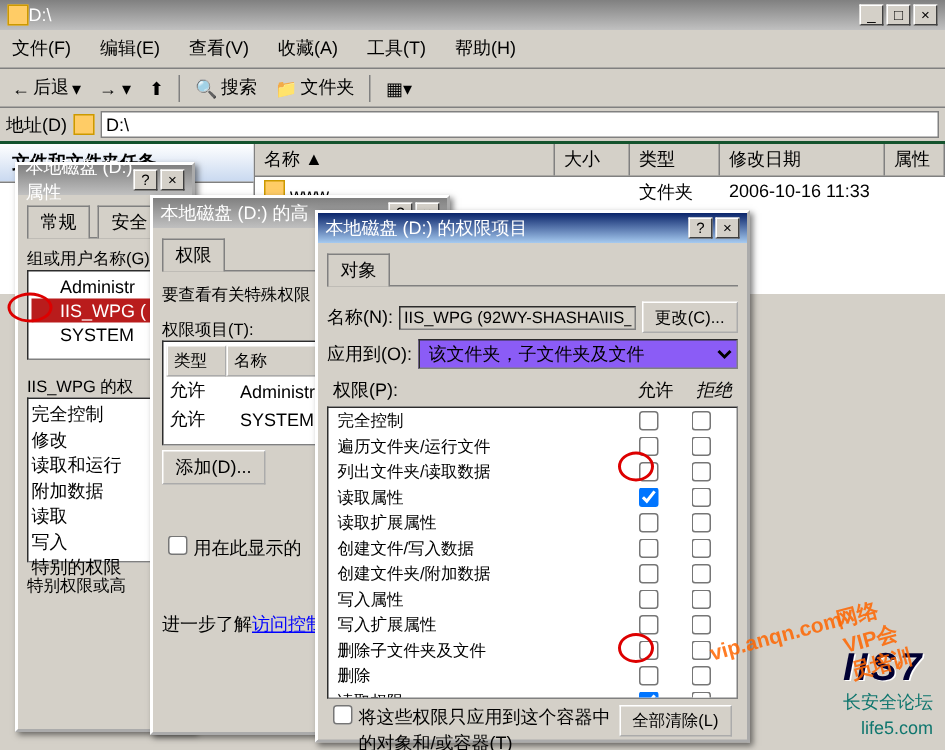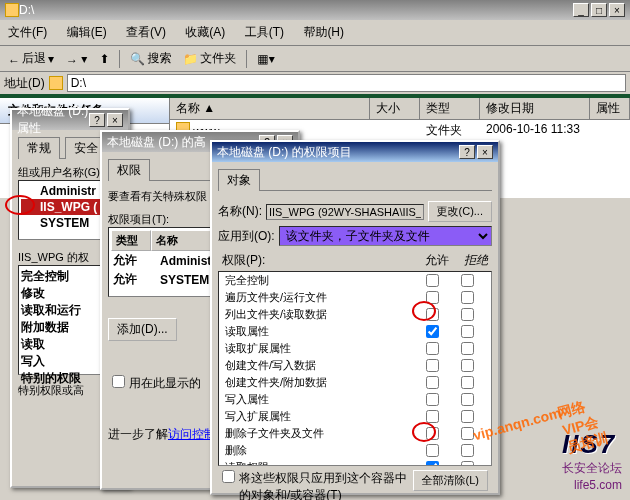--- a/index.html
+++ b/index.html
@@ -6,37 +6,37 @@
 body { background: #d4d0c8; width: 630px; height: 500px; overflow: hidden; position: relative; }
 .titlebar { background: linear-gradient(#0a246a, #a6caf0); color: #fff; padding: 3px 5px; display: flex; align-items: center; height: 20px; }
 .titlebar-inactive { background: linear-gradient(#808080, #c0c0c0); }
 .titlebar-btns { margin-left: auto; display: flex; gap: 2px; }
 .titlebar-btns span { background: #d4d0c8; color: #000; width: 16px; height: 14px; display: inline-flex; align-items: center; justify-content: center; border: 1px solid #fff; border-right-color: #404040; border-bottom-color: #404040; font-size: 10px; font-family: Arial; }
 .menubar { background: #d4d0c8; padding: 2px 0; border-bottom: 1px solid #808080; }
 .menubar span { display: inline-block; padding: 2px 8px; }
 .toolbar { background: #d4d0c8; padding: 2px 4px; display: flex; align-items: center; gap: 4px; border-bottom: 1px solid #808080; }
 .toolbar .btn { display: inline-flex; align-items: center; gap: 2px; padding: 2px 4px; }
 .toolbar .sep { width: 1px; height: 18px; background: #808080; margin: 0 2px; }
-.addressbar { background: #d4d0c8; padding: 2px 4px; display: flex; align-items: center; gap: 4px; border-bottom: 4px solid #14532d; }
+.addressbar { background: #d4d0c8; padding: 2px 4px; display: flex; align-items: center; gap: 4px; border-bottom: 2px solid #14532d; }
 .addressbar input { flex: 1; border: 1px solid #808080; padding: 1px 3px; background: #fff; }
 .explorer-body { display: flex; height: 100px; }
 .sidebar { width: 170px; background: #fff; border-right: 1px solid #808080; }
 .sidebar-hdr { background: linear-gradient(#fff, #c9d9f0); padding: 4px 8px; font-weight: bold; border-bottom: 1px solid #808080; }
 .filelist { flex: 1; background: #fff; }
 .filelist-hdr { display: flex; background: #d4d0c8; border-bottom: 1px solid #808080; }
 .filelist-hdr span { padding: 2px 6px; border-right: 1px solid #808080; }
 .filelist-row { display: flex; padding: 2px 6px; }
 .dialog { position: absolute; background: #d4d0c8; border: 2px outset #fff; box-shadow: 2px 2px 4px rgba(0,0,0,0.5); }
 .dlg1 { left: 10px; top: 108px; width: 120px; height: 380px; z-index: 1; }
 .dlg2 { left: 100px; top: 130px; width: 200px; height: 360px; z-index: 2; }
 .dlg3 { left: 210px; top: 140px; width: 290px; height: 355px; z-index: 3; }
 .dlg-body { padding: 6px; }
 .tabs { border-bottom: 1px solid #808080; }
 .tabs span { display: inline-block; padding: 2px 8px; background: #d4d0c8; border: 1px solid #808080; border-bottom: none; margin-right: 2px; position: relative; top: 1px; }
-.listbox { background: #fff; border: 1px inset #808080; padding: 2px; font-weight: bold; }
+.listbox { background: #fff; border: 1px inset #808080; padding: 2px; }
 .listbox-item { display: flex; align-items: center; gap: 3px; padding: 1px 2px; }
 .listbox-item.sel { background: #b91c1c; color: #fff; }
 .field-row { display: flex; align-items: center; gap: 4px; margin: 4px 0; }
 .field-row input, .field-row select { flex: 1; border: 1px inset #808080; padding: 1px 2px; background: #8b5cf6; }
 .field-row .readonly { background: #d4d0c8; font-size:11px; white-space:nowrap; overflow:hidden; }
 .perm-hdr { display: flex; padding: 2px 4px; font-size: 11px; }
 .perm-hdr .lbl-allow { margin-left: auto; width: 34px; text-align: center; }
 .perm-hdr .lbl-deny { width: 34px; text-align: right; font-style: italic; }
 .perm-list { background: #fff; border: 1px inset #808080; height: 195px; overflow: hidden; }
 .perm-row { display: flex; align-items: center; padding: 1px 6px; }
@@ -44,21 +44,21 @@
 .perm-row input[type=checkbox] { margin: 0 11px; }
 .btn-std { background: #d4d0c8; border: 1px outset #fff; padding: 2px 8px; min-width: 60px; }
 .checkbox-row { display: flex; align-items: flex-start; gap: 4px; font-size:11px; padding:4px; }
 .circle { position: absolute; border: 2px solid #d00; border-radius: 50%; pointer-events: none; z-index: 10; }
 .c1 { left: 5px; top: 195px; width: 30px; height: 20px; }
 .c2 { left: 412px; top: 301px; width: 24px; height: 20px; }
 .c3 { left: 412px; top: 422px; width: 24px; height: 20px; }
 .watermark { position: absolute; right: 8px; bottom: 8px; z-index: 20; pointer-events: none; }
 .wm1 { color: #f60; font-size: 14px; font-weight: bold; transform: rotate(-15deg); opacity: 0.85; }
 .wm2 { color: #003; font-size: 26px; font-weight: bold; font-style: italic; letter-spacing: 2px; text-shadow: 1px 1px #fff; }
-.wm3 { color: #701a75; font-size: 13px; }
+.wm3 { color: #0f766e; font-size: 13px; }
 .hdr-cell { display: inline-block; padding: 2px 4px; border: 1px outset #fff; background: #d4d0c8; font-size:11px; }
 .mini-icon { display: inline-block; width: 14px; height: 14px; }
 .user-icon { background: radial-gradient(#fce #a4c); border-radius: 2px; }
 .folder-icon { background: #fc6; border: 1px solid #c90; }
 </style>
 </head>
 <body>
 
 <div class="titlebar titlebar-inactive">
   <span class="mini-icon folder-icon"></span>
@@ -171,21 +171,21 @@
       <div><span class="hdr-cell" style="width:40px">类型</span><span class="hdr-cell" style="width:120px">名称</span></div>
       <div class="listbox-item">
           <span style="width:44px;display:inline-block">允许</span>
           <span>Administr</span>
         </div>
       <div class="listbox-item">
           <span style="width:44px;display:inline-block">允许</span>
           <span>SYSTEM</span>
         </div>
     </div>
-    <div style="margin-top:21px"><button class="btn-std">添加(D)...</button></div>
+    <div style="margin-top:3px"><button class="btn-std">添加(D)...</button></div>
     <div class="checkbox-row" style="margin-top:30px">
       <input type="checkbox" style="">
       <span>用在此显示的</span>
     </div>
     <div style="margin-top:30px;font-size:11px">
       <span>进一步了解</span><a href="#" style="color:#00f">访问控制</a>。
     </div>
   </div>
 </div>
 

